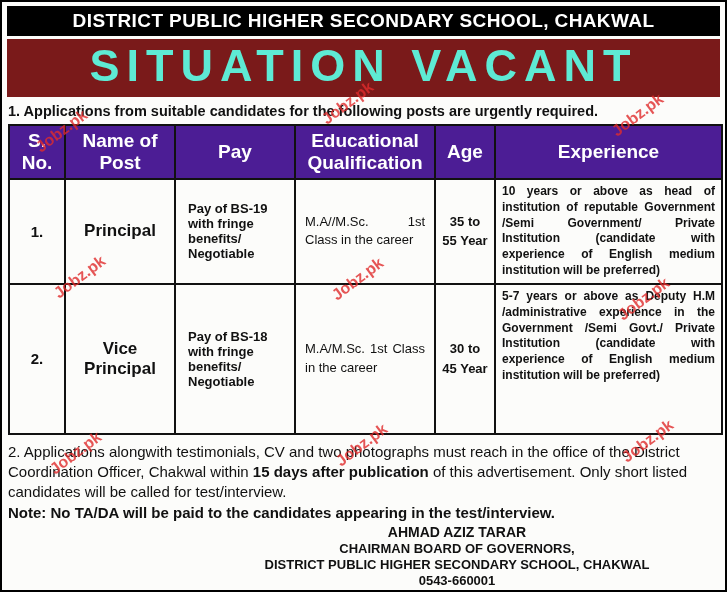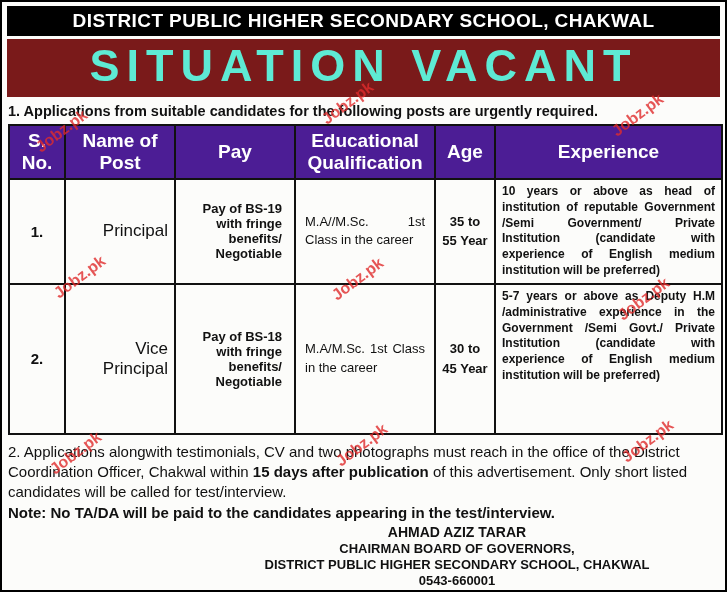--- a/index.html
+++ b/index.html
@@ -44,22 +44,22 @@
   thead th {
     background:#4c1d95; color:#fff;
     font-size:19px; font-weight:bold;
     padding:4px 3px; height:40px;
     vertical-align:middle;
   }
   td { vertical-align:middle; }
   tr.row1 td { height:90px; }
   tr.row2 td { height:150px; }
   td.sno  { text-align:center; font-weight:bold; font-size:15px; }
-  td.post { text-align:right; font-weight:normal; font-size:17px; padding:0 6px; }
-  td.pay  { text-align:right; font-weight:bold; font-size:13px; padding:4px 12px;margin-top:32px; }
+  td.post { text-align:center; font-weight:bold; font-size:17px; padding:0 6px; }
+  td.pay  { text-align:left; font-weight:bold; font-size:13px; padding:4px 12px;margin-top:32px; }
   td.qual { text-align:justify; font-weight:normal; font-size:13px; padding:20px 9px; line-height:1.45; }
   td.age  { text-align:center; font-weight:bold; font-size:13px; padding:2px 6px; line-height:1.5; }
   td.exp  { text-align:justify; font-weight:bold; font-size:12px; padding:4px 6px; line-height:1.32; vertical-align:top; }
   .para2 {
     font-size:15px; line-height:1.32;
     margin:7px 1px 3px 1px;
   }
   .para2 b { font-weight:bold; }
   .note {
     font-size:15px; font-weight:bold;

